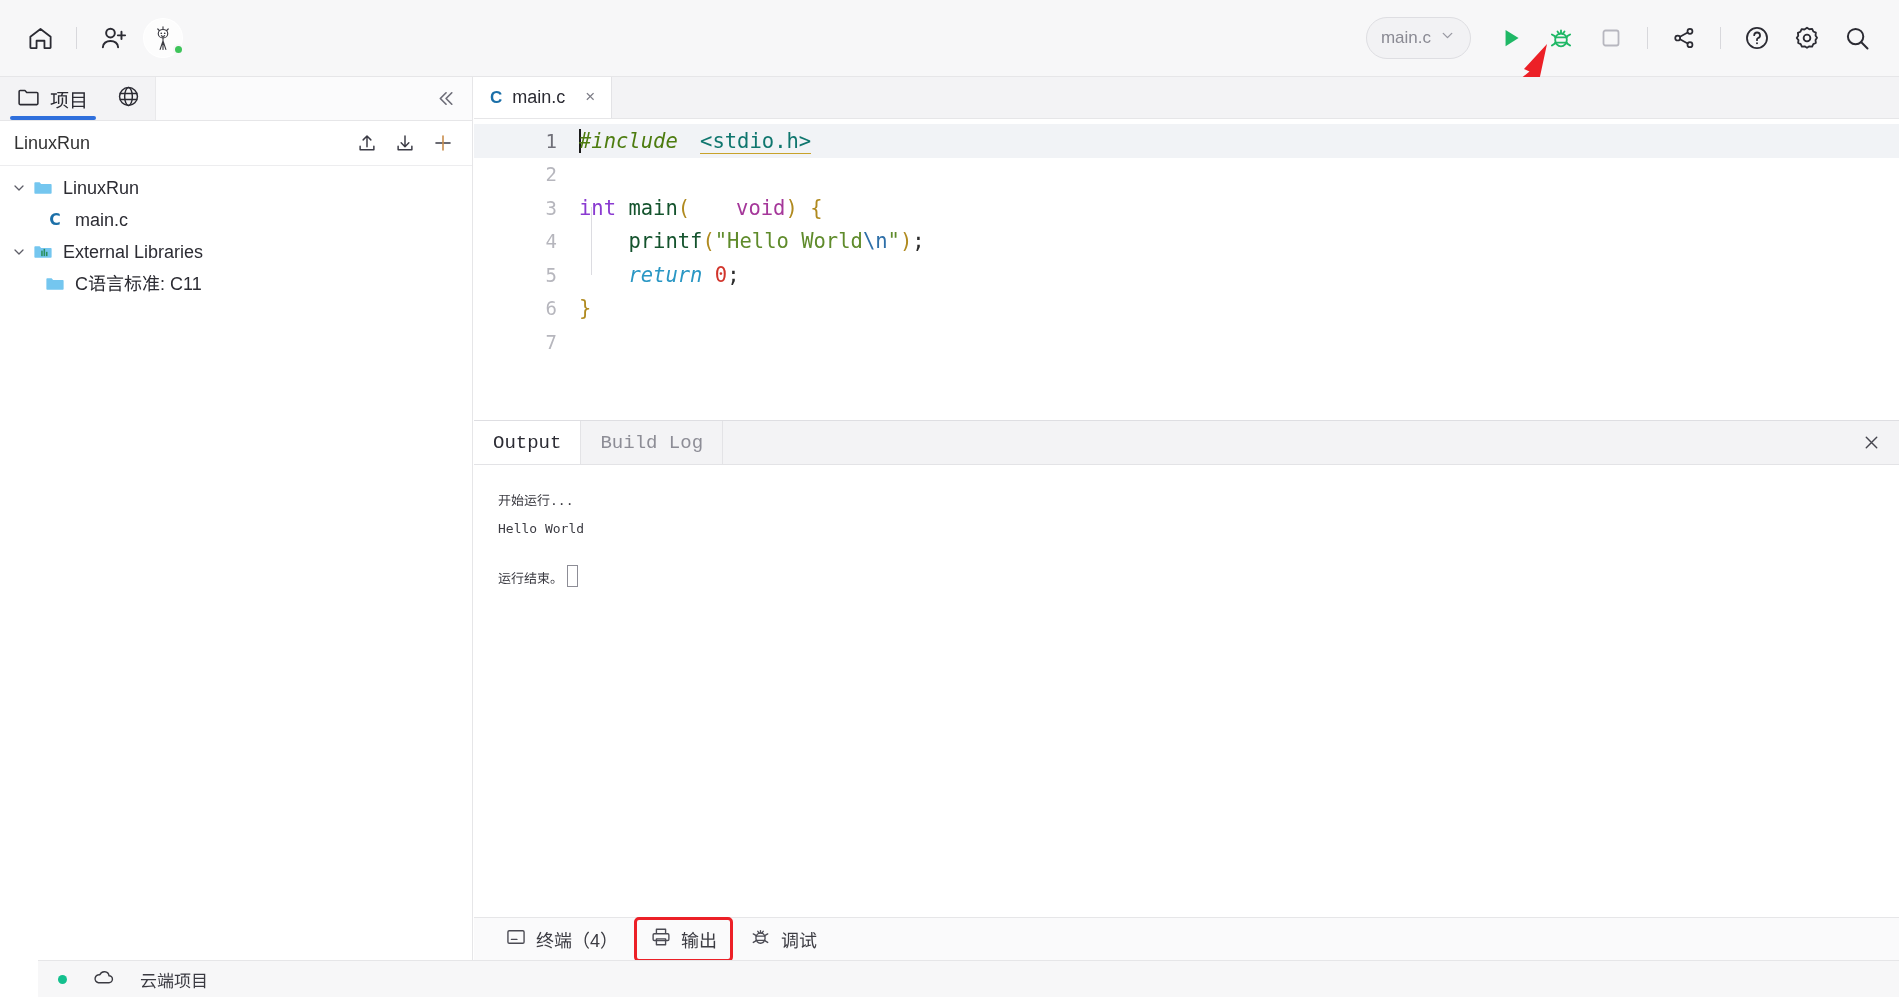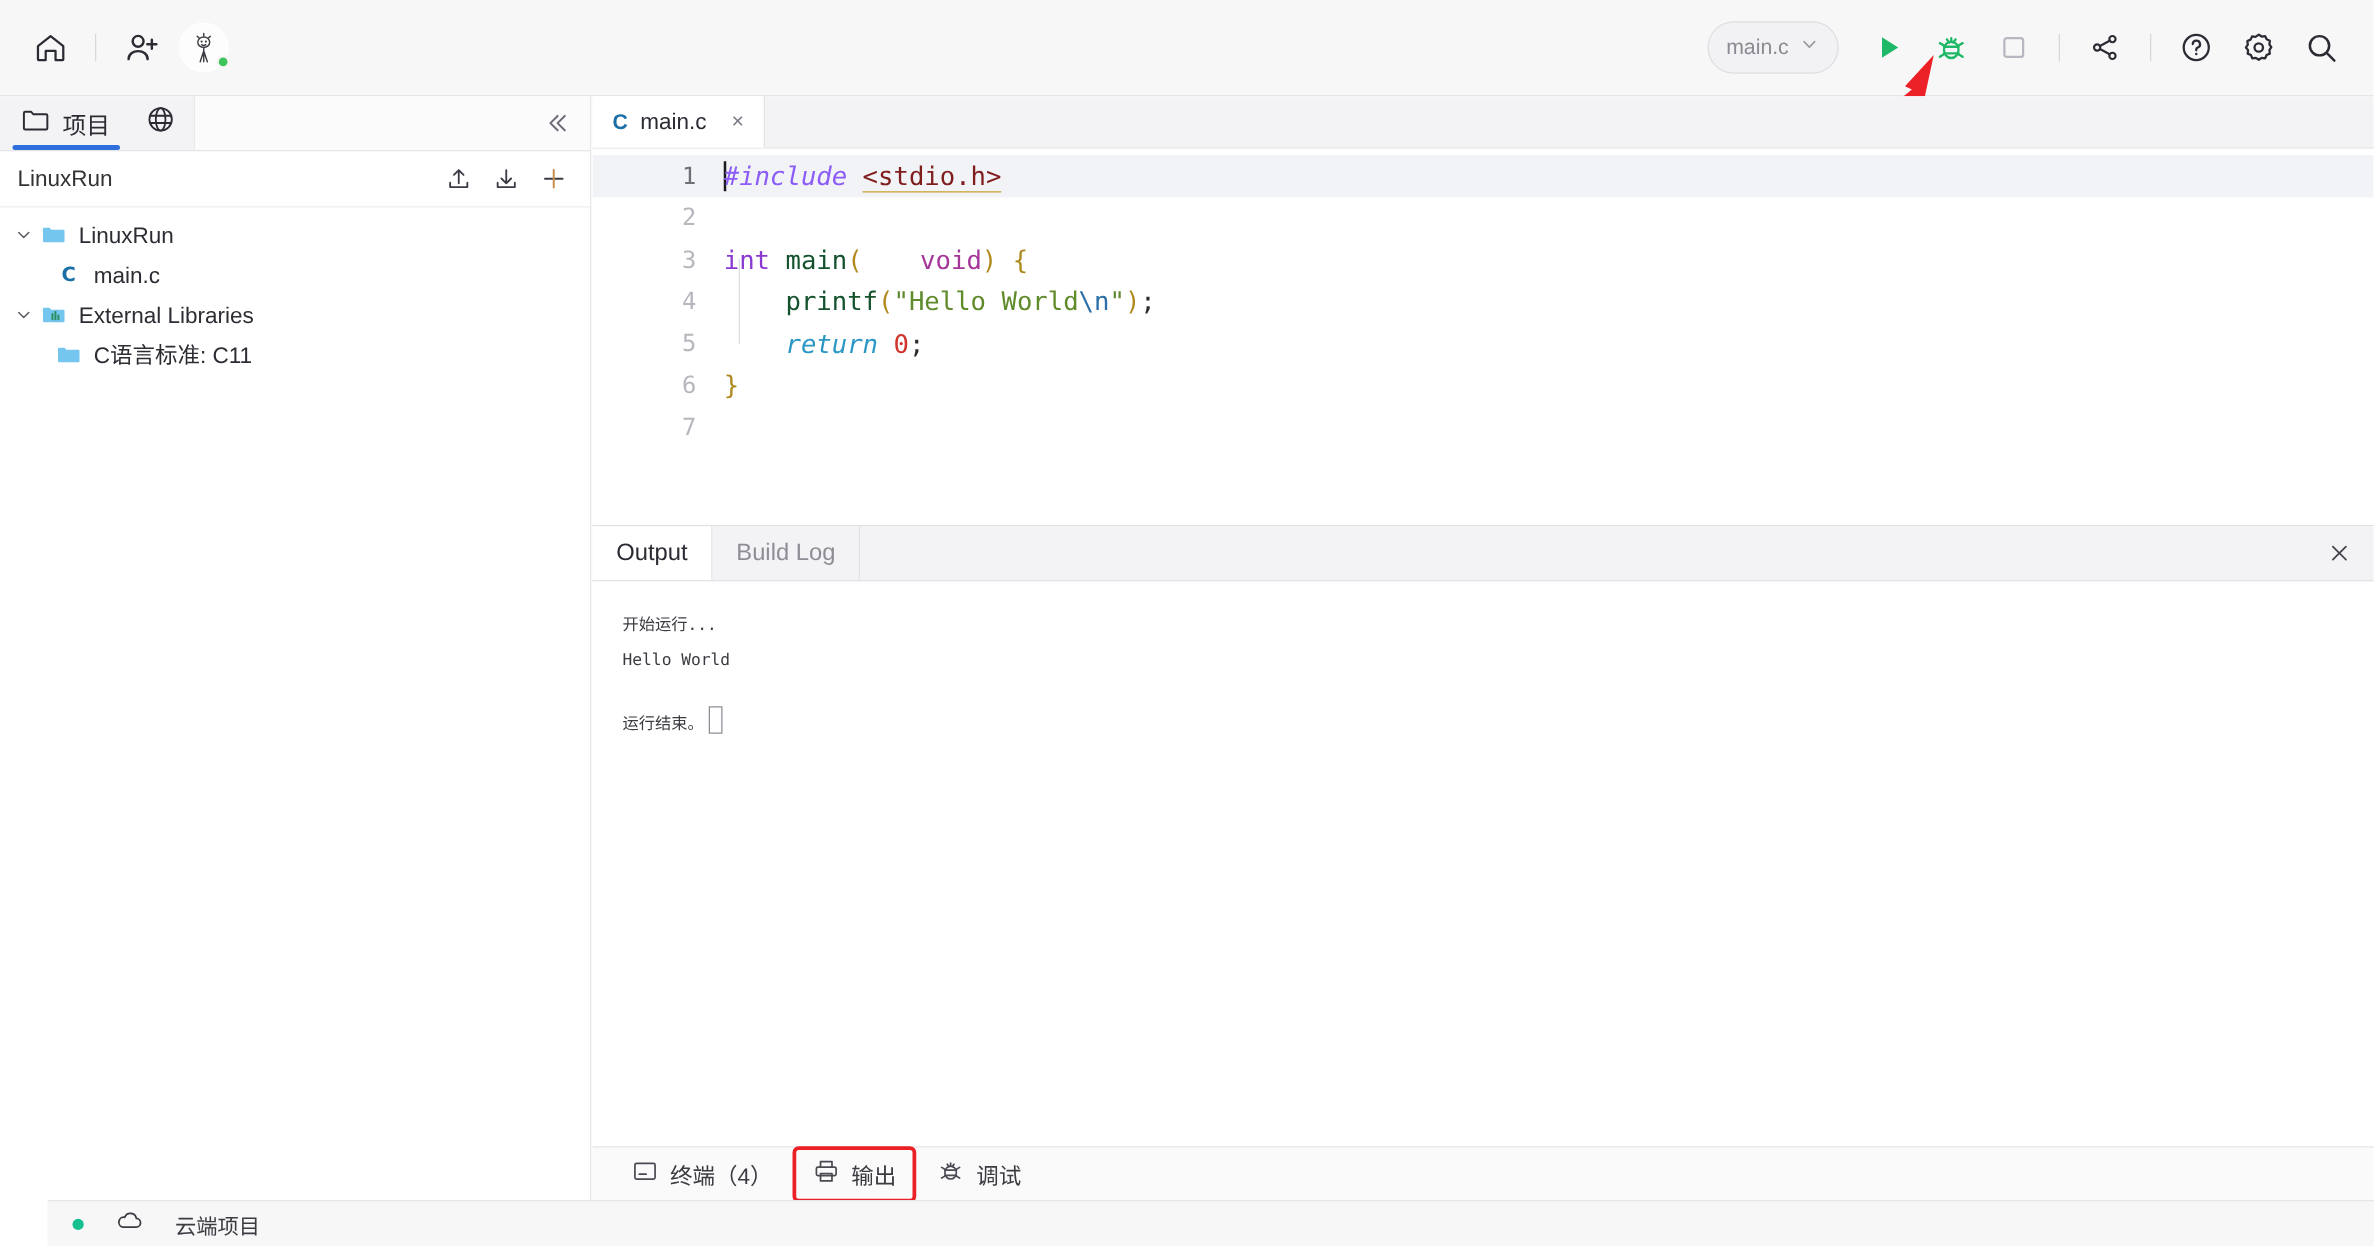--- a/index.html
+++ b/index.html
@@ -123,42 +123,42 @@
   .ctext { white-space: pre; position: relative; }
   .caret {
     display: inline-block; width: 2px; height: 24px; background: #1b1b1b;
     vertical-align: -5px; margin-right: -2px;
   }
   .indent-guide {
     position: absolute; left: 117px; top: 88px; width: 1px; height: 68px;
     background: #dcdce1;
   }
   
-  .s-pre   { color: #8b5cf6; font-style: italic; }
-  .s-inc   { color: #7f1d1d; border-bottom: 1px solid #c8a22a; }
+  .s-pre   { color: #4d7c0f; font-style: italic; }
+  .s-inc   { color: #0f766e; border-bottom: 1px solid #c8a22a; margin-left: 10px; }
   .s-kw    { color: #8a3ad1; }
   .s-fn    { color: #14532d; }
   .s-type  { color: #a5379a; margin-left: 46px; }
   .s-punc  { color: #b08a1f; }
   .s-paren { color: #b08a1f; }
   .s-str   { color: #5f8b2b; }
   .s-esc   { color: #2e6fa8; }
   .s-num   { color: #d1342b; }
   .s-kw2   { color: #2a97c4; font-style: italic; }
   .s-plain { color: #222; }
   .s-semi  { color: #2b2b2b; }
 
   
   .outpanel {
     position: absolute; left: 474px; top: 420px; width: 1425px; height: 497px;
     background: #fff; border-top: 1px solid #dedee2; display: flex; flex-direction: column;
   }
   .out-tabs {
     height: 44px; background: #f3f3f5; display: flex; align-items: stretch;
-    border-bottom: 1px solid #e3e3e6; position: relative;
+    border-bottom: 1px solid #e3e3e6; position: relative; font-family: Liberation Mono, monospace;
   }
   .otab {
     display: flex; align-items: center; padding: 0 19px; font-size: 19px;
     color: #8d8d96; cursor: pointer; border-right: 1px solid #e3e3e6;
   }
   .otab.active { background: #ffffff; color: #2b2b33; }
   .out-tabs-filler { flex: 1; }
   .out-close {
     width: 56px; display: flex; align-items: center; justify-content: center;
     color: #55555e; cursor: pointer; font-size: 21px;

